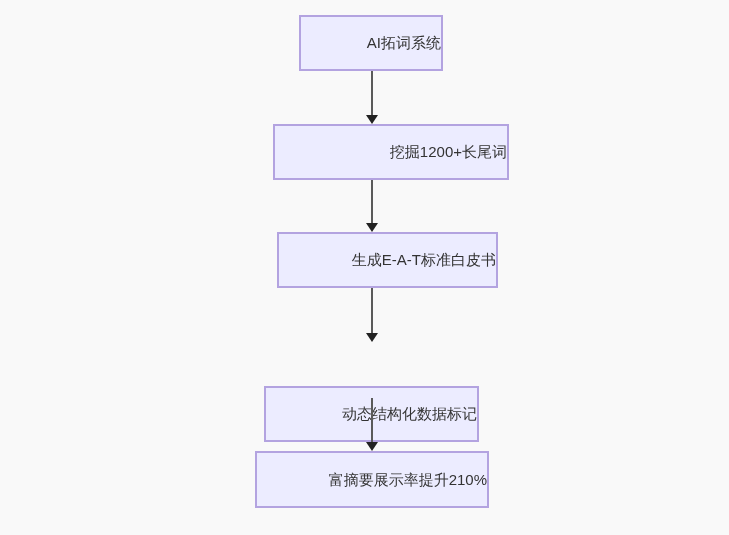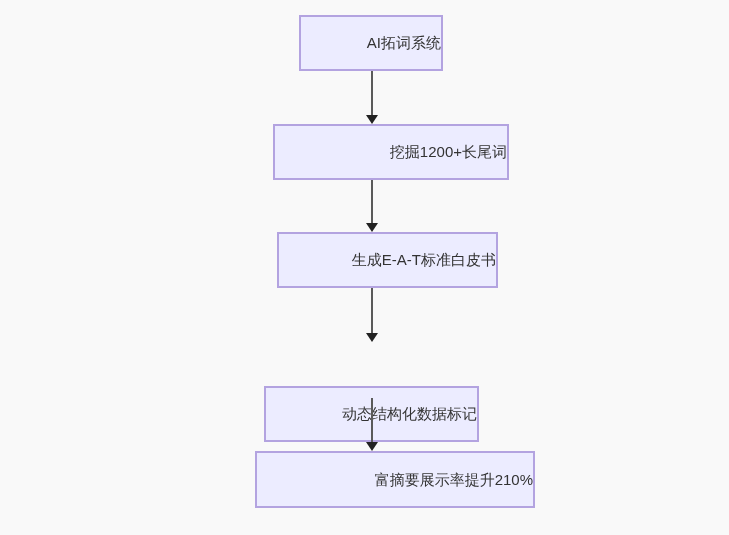--- a/index.html
+++ b/index.html
@@ -27,21 +27,21 @@
     align-items: center;
     justify-content: flex-end;
     text-align: center;
     line-height: 1.2;
     white-space: nowrap;
   }
   .n1 { left: 299px; top: 15px;  width: 144px; height: 56px; }
   .n2 { left: 273px; top: 124px; width: 236px; height: 56px; }
   .n3 { left: 261px; top: 232px; width: 221px; height: 56px; margin-left: 16px; }
   .n4 { left: 264px; top: 342px; width: 215px; height: 56px; margin-top: 44px; }
-  .n5 { left: 255px; top: 451px; width: 280px; height: 57px; padding-left: 36px; }
+  .n5 { left: 255px; top: 451px; width: 234px; height: 57px; padding-left: 36px; }
 
   .arrow {
     position: absolute;
     width: 13px;
     left: 365px;
     display: flex;
     flex-direction: column;
     align-items: center;
   }
   .arrow .shaft {

